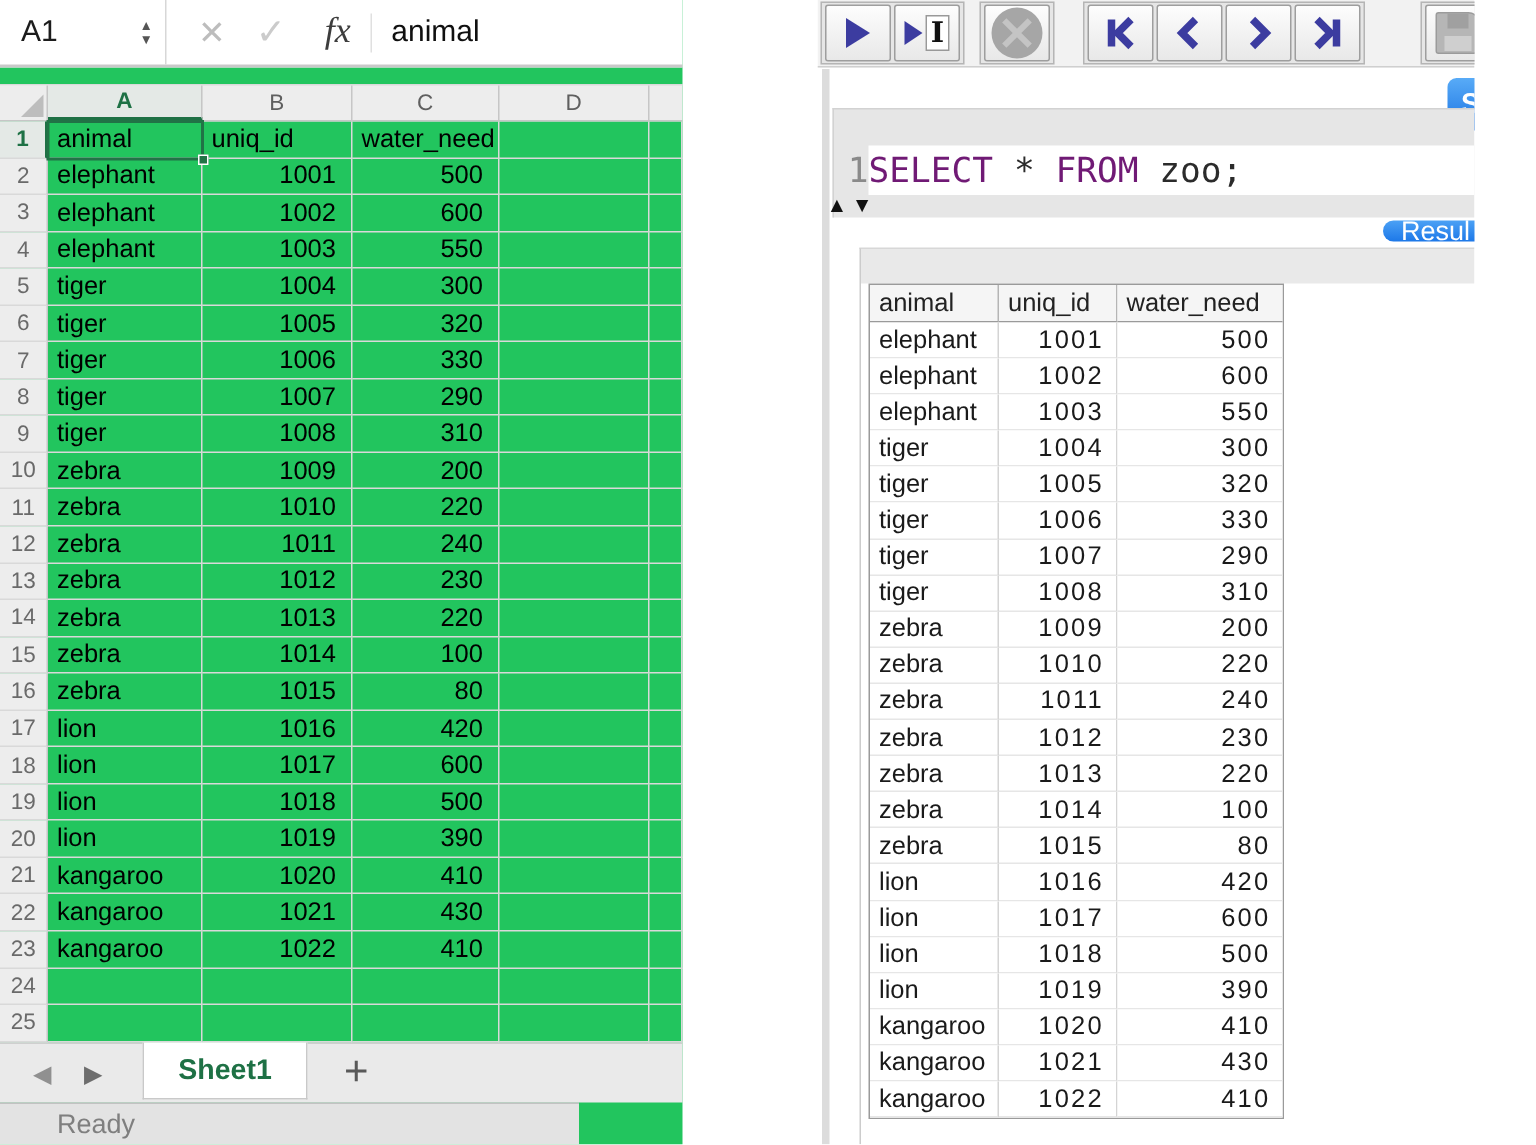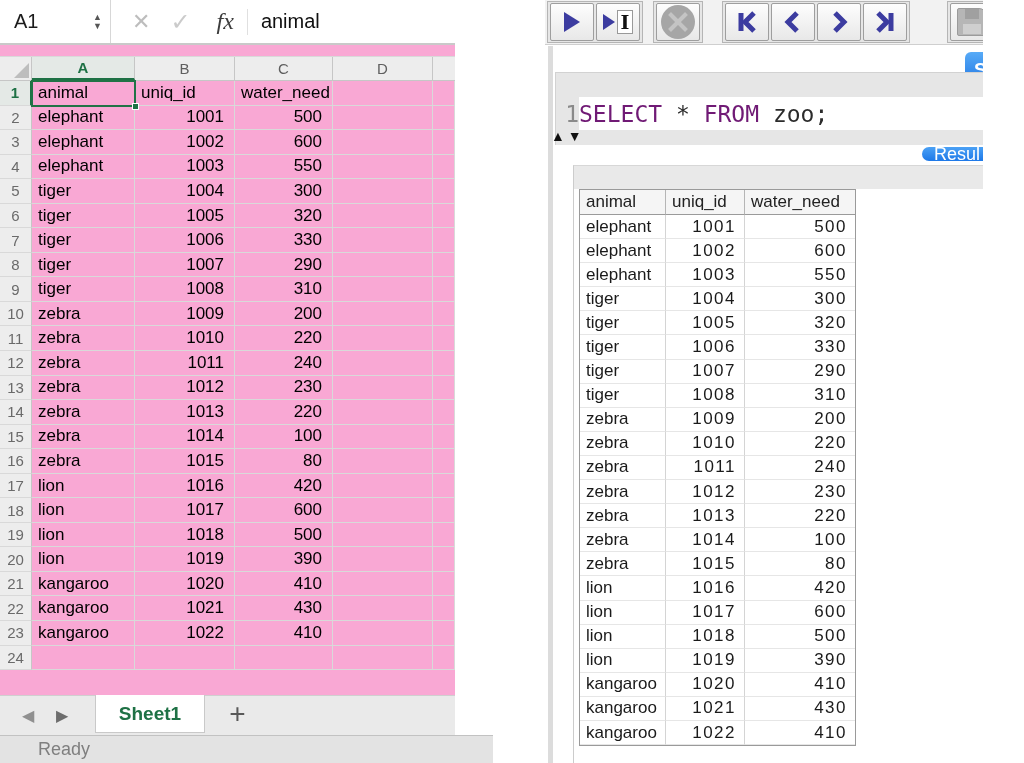--- a/index.html
+++ b/index.html
@@ -1,21 +1,21 @@
 <!DOCTYPE html>
 <html><head>
 <meta charset="utf-8">
 <style>
   * { margin:0; padding:0; box-sizing:border-box; }
   body { background:#fff; }
   .canvas { position:relative; width:1024px; height:763px; background:#fff;
             font-family:"Liberation Sans", sans-serif; overflow:hidden; }
 
   
-  .excel { position:absolute; left:0; top:0; width:455px; height:763px; background:#f9a8d4; }
+  .excel { position:absolute; left:0; top:0; width:455px; height:763px; background:#22c55e; }
 
   .fbar { display:flex; align-items:center; height:45px; background:#fff; border-bottom:2px solid #c9c9c9; }
   .namebox { display:flex; align-items:center; width:110px; padding-left:14px; font-size:20px; color:#1c1c1c; }
   .namebox-text { flex:1; }
   .stepper { display:flex; flex-direction:column; align-items:center; margin-right:8px; color:#555; font-size:9px; line-height:9px; }
   .fdiv-tall { width:1px; align-self:stretch; background:#d7d7d7; }
   .icon-x { margin-left:21px; font-size:22px; color:#bdbdbd; font-weight:400; }
   .icon-check { margin-left:20px; font-size:24px; color:#cbcbcb; }
   .fx { margin-left:26px; font-family:Liberation Serif, serif; font-style:italic; font-size:24px; color:#3d3d3d; }
   .fdiv-short { width:1px; height:26px; background:#e0e0e0; margin-left:13px; }
@@ -47,21 +47,21 @@
             border-top:1px solid #cfcfcf; }
   .tab-arrow { position:absolute; top:10px; font-size:16px; }
   .tab-arrow.left { left:22px; color:#909090; }
   .tab-arrow.right { left:56px; color:#6d6d6d; }
   .sheet-tab { position:absolute; left:95px; top:-1px; width:110px; height:38px; background:#fff;
                border:1px solid #c9c9c9; border-top:none; display:flex; align-items:center; justify-content:center;
                font-size:19px; font-weight:700; color:#1E7145; }
   .add-tab { position:absolute; left:210px; top:0; width:55px; height:38px; text-align:center;
              line-height:36px; font-size:28px; color:#595959; font-weight:400; }
 
-  .statusbar { position:absolute; left:0; top:735px; width:493px; height:28px; background:#e3e3e3;
+  .statusbar { position:absolute; left:0; top:735px; width:386px; height:28px; background:#e3e3e3;
                border-top:1px solid #c2c2c2; display:flex; align-items:center; }
   .status-text { margin-left:38px; font-size:18px; color:#7f7f7f; }
 
   
   .sqlapp { position:absolute; left:545px; top:0; width:438px; height:763px; background:#fff; overflow:hidden; }
   .side-strip { position:absolute; left:3px; top:46px; width:5px; height:717px; background:#dcdcdc; }
 
   .toolbar { position:absolute; left:0; top:0; width:438px; height:45px; background:#f2f2f2;
              border-bottom:1px solid #cfcfcf; display:flex; align-items:flex-start; }
   .btn-group { display:flex; border:1px solid #b5b5b5; background:#e6e6e6; margin-top:1px; height:42px; padding:1px; }
@@ -340,20 +340,28 @@
           <div class="cell wE"></div>
         </div>
         <div class="grid-row">
           <div class="row-num">24</div>
           <div class="cell w0"></div>
           <div class="cell w1"></div>
           <div class="cell w2"></div>
           <div class="cell w3"></div>
           <div class="cell wE"></div>
         </div>
+        <div class="grid-row">
+          <div class="row-num">25</div>
+          <div class="cell w0"></div>
+          <div class="cell w1"></div>
+          <div class="cell w2"></div>
+          <div class="cell w3"></div>
+          <div class="cell wE"></div>
+        </div>
       </div>
 
     <div class="tabbar">
       <span class="tab-arrow left">◀</span>
       <span class="tab-arrow right">▶</span>
       <div class="sheet-tab">Sheet1</div>
       <div class="add-tab">+</div>
     </div>
 
     <div class="statusbar">

